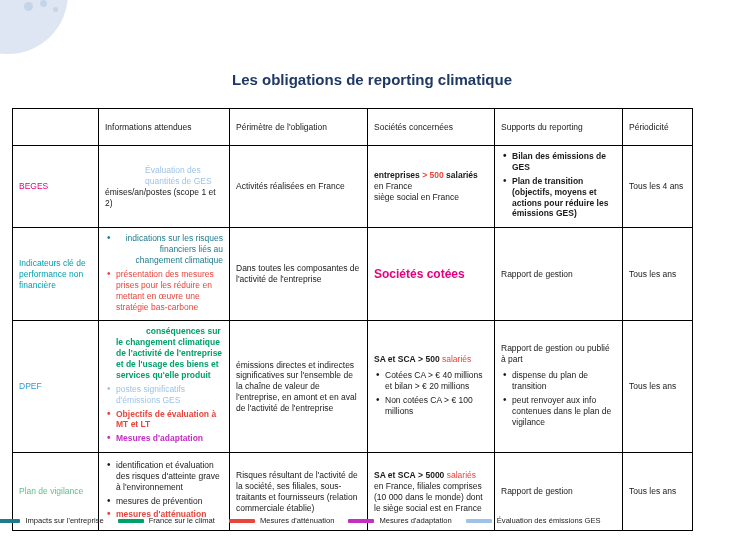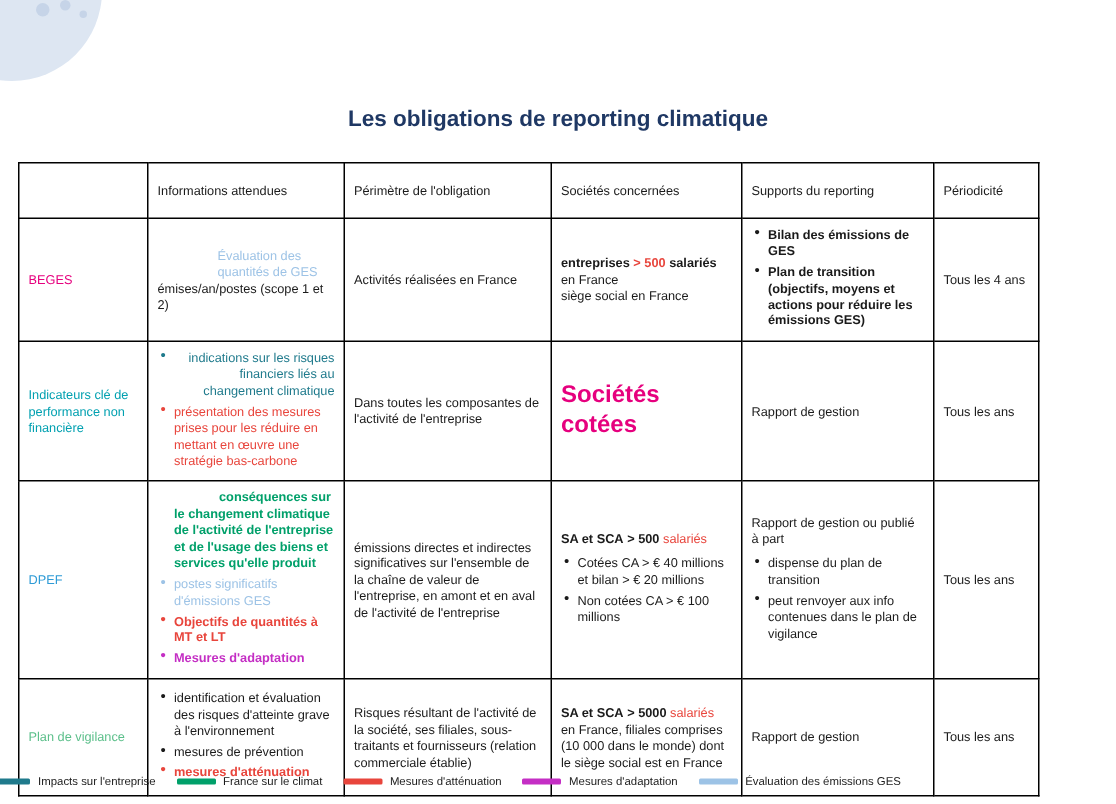--- a/index.html
+++ b/index.html
@@ -206,35 +206,35 @@
     <tr style="height:86px;">
       <td class="rowlabel rl-ikpf">Indicateurs clé de performance non financière</td>
       <td>
         <ul class="bullets">
           <li class="c-entreprise">indications sur les risques financiers liés au changement climatique</li>
           <li class="c-attenuation">présentation des mesures prises pour les réduire en mettant en œuvre une stratégie bas-carbone</li>
         </ul>
       </td>
       <td>Dans toutes les composantes de l'activité de l'entreprise</td>
       <td class="ctr">
-        <span style="color:#e6007e;font-weight:bold;font-size:16px;">Sociétés  cotées</span>
+        <span style="color:#e6007e;font-weight:bold;font-size:12px;">Sociétés  cotées</span>
       </td>
       <td>Rapport de gestion</td>
       <td class="ctr">Tous les ans</td>
     </tr>
 
     <tr style="height:110px;">
       <td class="rowlabel rl-dpef">DPEF</td>
       <td>
         <ul class="bullets">
           <li class="nodot">
             <span class="b c-climat">conséquences sur le changement climatique de l'activité de l'entreprise et de l'usage des biens et services qu'elle produit</span>
           </li>
           <li class="c-emissions">postes significatifs d'émissions GES</li>
-          <li class="b c-attenuation">Objectifs de quantités à MT et LT</li>
+          <li class="b c-attenuation">Objectifs de évaluation à MT et LT</li>
           <li class="b c-adaptation">Mesures d'adaptation</li>
         </ul>
       </td>
       <td>
         <span>émissions directes et indirectes significatives sur l'ensemble de la chaîne de valeur de l'entreprise, en amont et en aval de l'activité de l'entreprise</span>
       </td>
       <td>
         <div>
           <span class="b">SA et SCA</span>
           <span class="b">&gt; 500</span>

